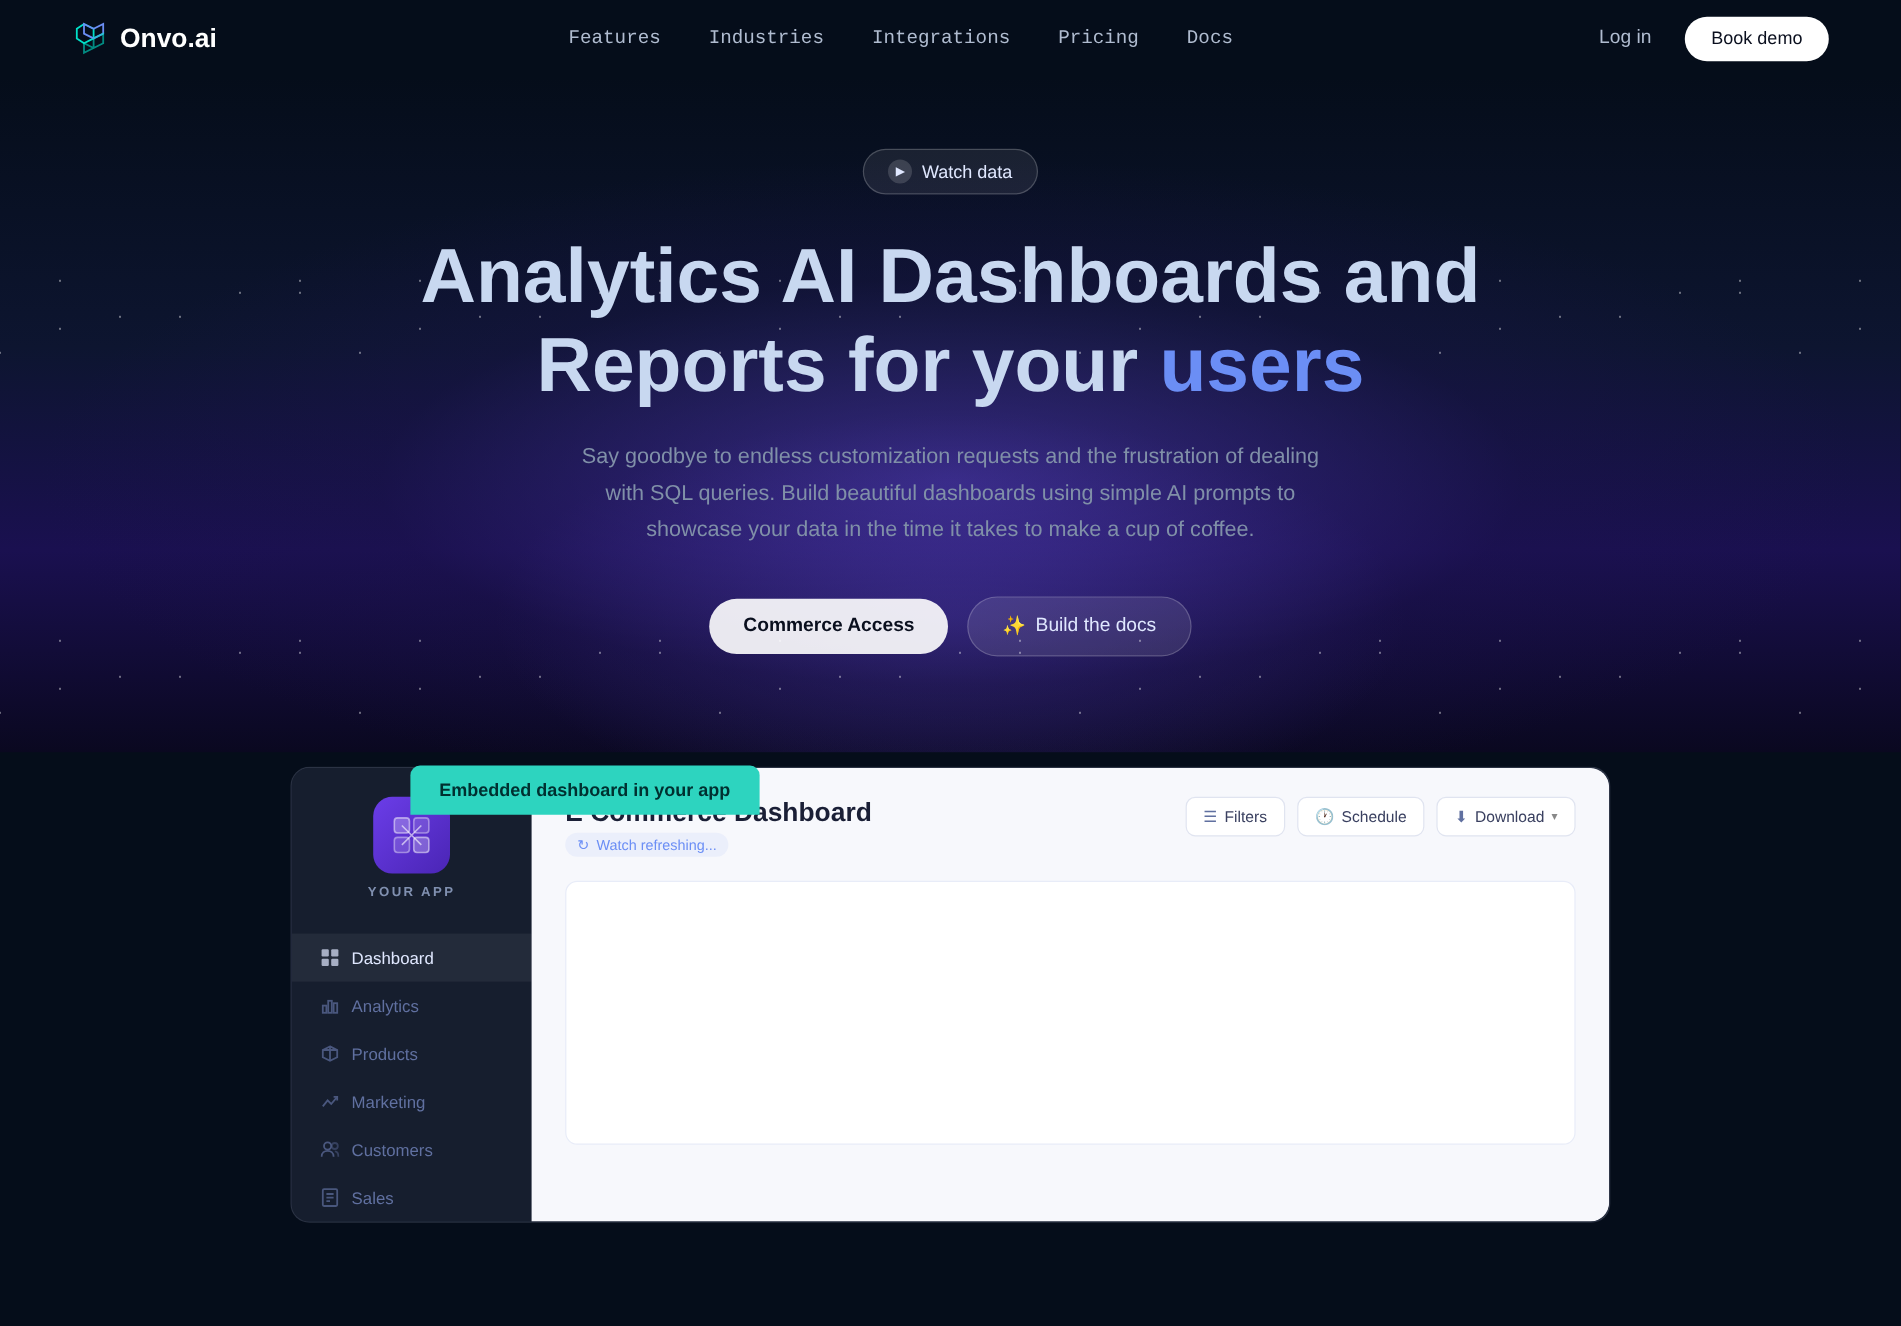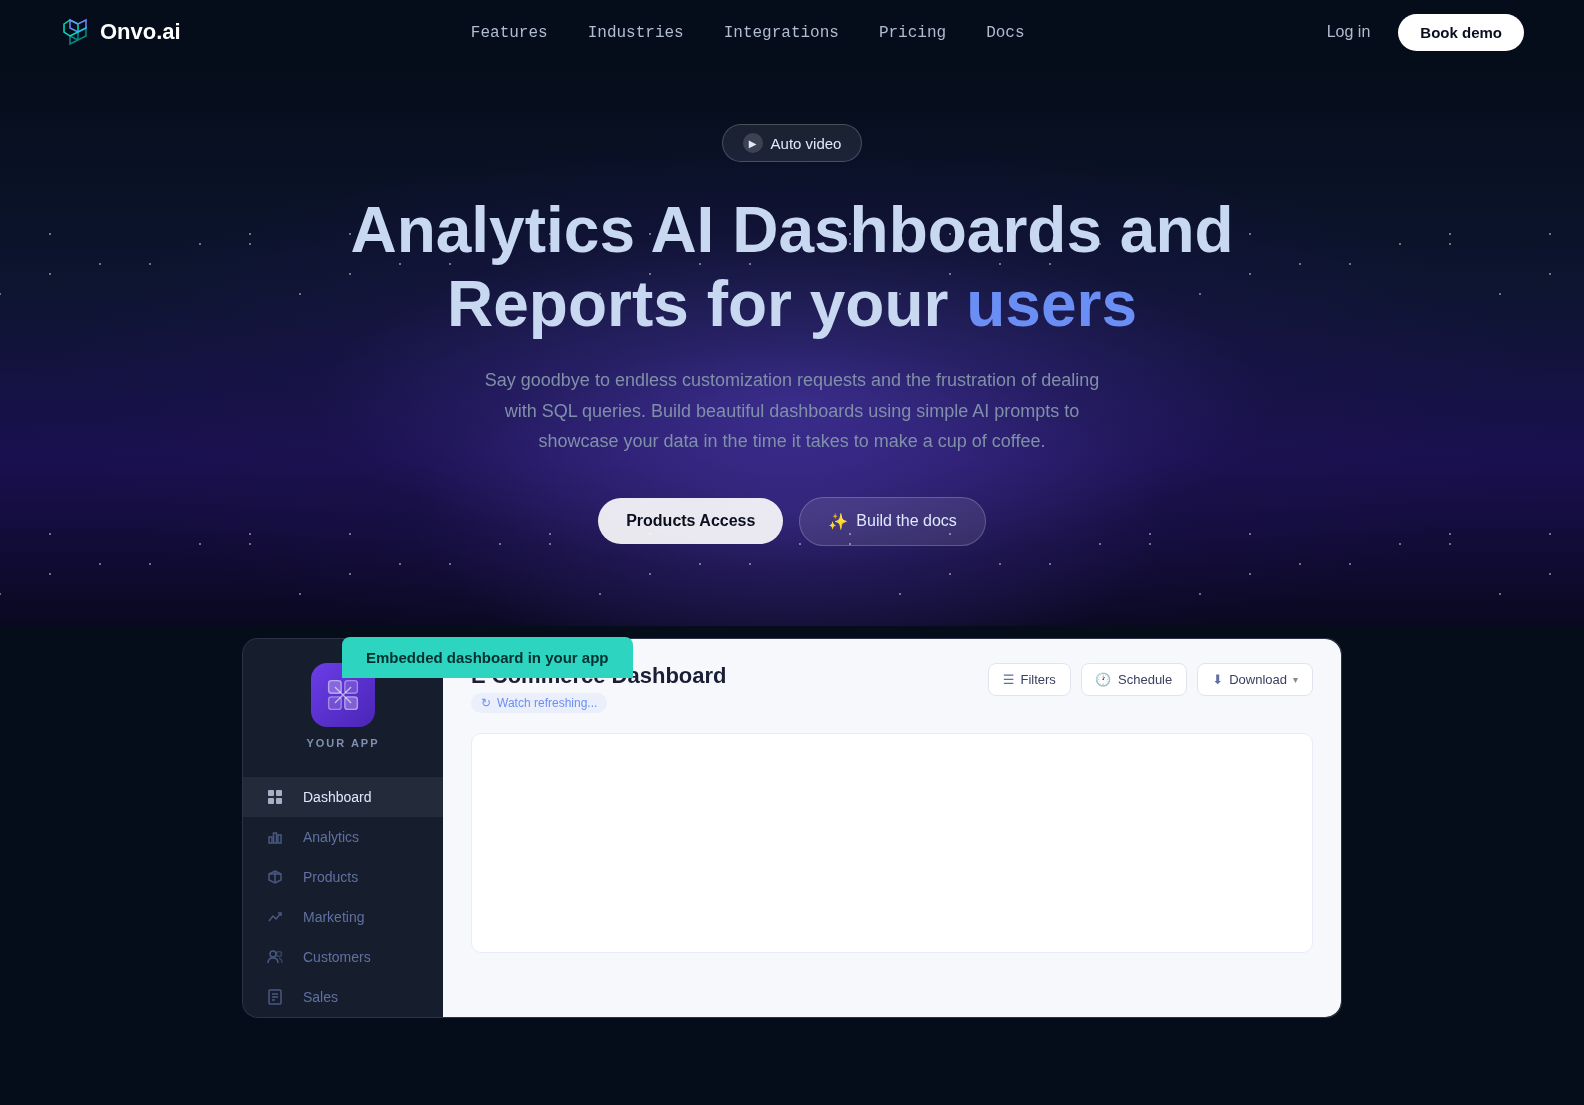--- a/index.html
+++ b/index.html
@@ -65,21 +65,21 @@
       cursor: pointer;
       padding: 8px 12px;
     }
     .btn-book-demo {
       background: #fff;
       color: #0a0f1e;
       border: none;
       border-radius: 24px;
       padding: 10px 22px;
       font-size: 15px;
-      font-weight: 700;
+      font-weight: 400;
       cursor: pointer;
     }
 
     
     .hero {
       position: relative;
       text-align: center;
       padding: 60px 20px 80px;
       overflow: hidden;
     }
@@ -263,21 +263,21 @@
       color: #8090b0;
       text-transform: uppercase;
     }
     .sidebar-nav {
       width: 100%;
       list-style: none;
     }
     .sidebar-nav li {
       display: flex;
       align-items: center;
-      gap: 20px;
+      gap: 10px;
       padding: 12px 24px;
       font-size: 14px;
       color: #6070a0;
       cursor: pointer;
     }
     .sidebar-nav li.active {
       color: #e0e8ff;
       background: rgba(255,255,255,0.06);
     }
     .sidebar-nav li .nav-icon {
@@ -375,32 +375,32 @@
     <button class="btn-book-demo">Book demo</button>
   </div>
 </nav>
 
 <section class="hero">
   <div class="hero-bg"></div>
   <div class="hero-content">
 
     <a class="watch-video-btn" href="#">
       <span class="play-icon">▶</span>
-      <span>Auto video</span>
+      <span>Watch data</span>
     </a>
 
     <h1 class="hero-title">
       <span>Analytics AI Dashboards and</span><br>
       <span>Reports for your </span><span class="highlight">users</span>
     </h1>
 
     <p class="hero-subtitle">Say goodbye to endless customization requests and the frustration of dealing with SQL queries. Build beautiful dashboards using simple AI prompts to showcase your data in the time it takes to make a cup of coffee.</p>
 
     <div class="hero-actions">
-      <button class="btn-request-access">Products Access</button>
+      <button class="btn-request-access">Commerce Access</button>
       <button class="btn-read-docs">
         <span class="docs-icon">✨</span>
         <span>Build the docs</span>
       </button>
     </div>
   </div>
 </section>
 
 <section class="demo-section">
   <div class="demo-wrapper">

